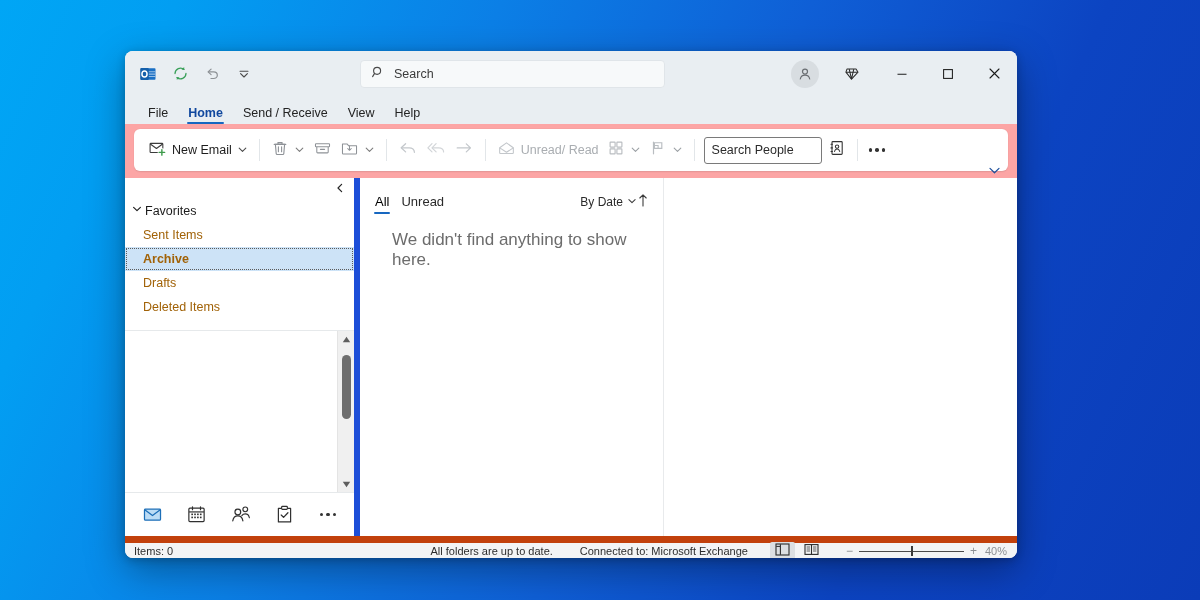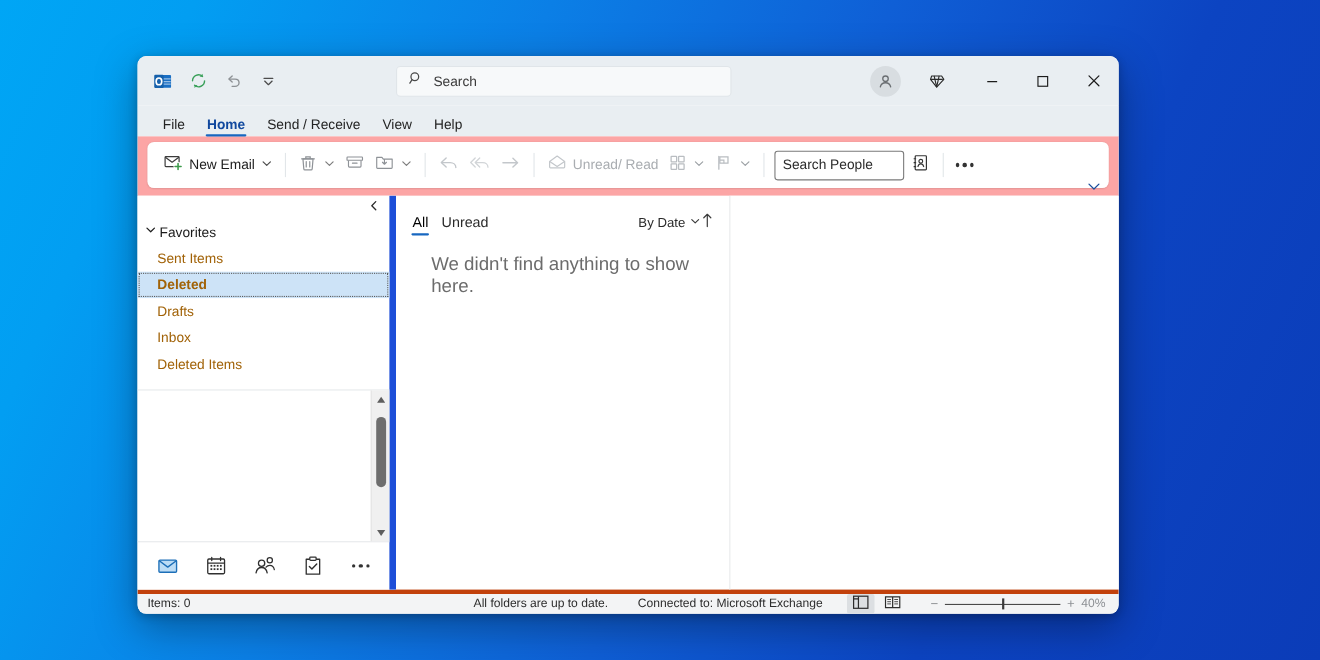--- a/index.html
+++ b/index.html
@@ -312,26 +312,27 @@
   .readingpane {
     flex: 1 1 auto;
     background: #ffffff;
   }
 
   
   .statusbar {
     height: 22px;
     flex: 0 0 auto;
     background: #f3f4f5;
-    border-top: 4px solid #c2410c;
+    border-top: 7px solid #c2410c;
     display: flex;
     align-items: center;
     font-size: 11px;
     color: #2d2d2d;
     padding: 0 8px 0 9px;
+    text-align: center;
   }
   .sb-left { white-space: nowrap; }
   .sb-mid { margin-left: auto; display: flex; align-items: center; gap: 27px; white-space: nowrap; }
   .view-btns { display: flex; align-items: center; gap: 4px; margin-left: 22px; }
   .view-btn {
     width: 25px; height: 18px;
     display: flex; align-items: center; justify-content: center;
     border-radius: 2px;
   }
   .view-btn.active { background: #dcdfe2; }
@@ -630,23 +631,22 @@
           <span>
             <svg width="12" height="12" viewBox="0 0 12 12">
               <path d="M2.6 4.4 6 7.7l3.4-3.3" fill="none" stroke="#1f1f1f" stroke-width="1.15" stroke-linecap="round" stroke-linejoin="round"></path>
             </svg>
           </span>
           <span>Favorites</span>
         </div>
 
         <div class="folder-list">
           <div class="folder-item">Sent Items</div>
-          <div class="folder-item selected">Deleted</div>
+          <div class="folder-item selected">Archive</div>
           <div class="folder-item">Drafts</div>
-          <div class="folder-item">Inbox</div>
           <div class="folder-item">Deleted Items</div>
         </div>
 
         <div class="pane-divider"></div>
 
         <div class="pane-scroll-region">
           <div class="vscroll">
             <div class="sb-arrow">
               <svg width="9" height="7" viewBox="0 0 9 7">
                 <path d="M4.5 0.7 8.2 6.2H0.8z" fill="#5e5e5e"></path>

